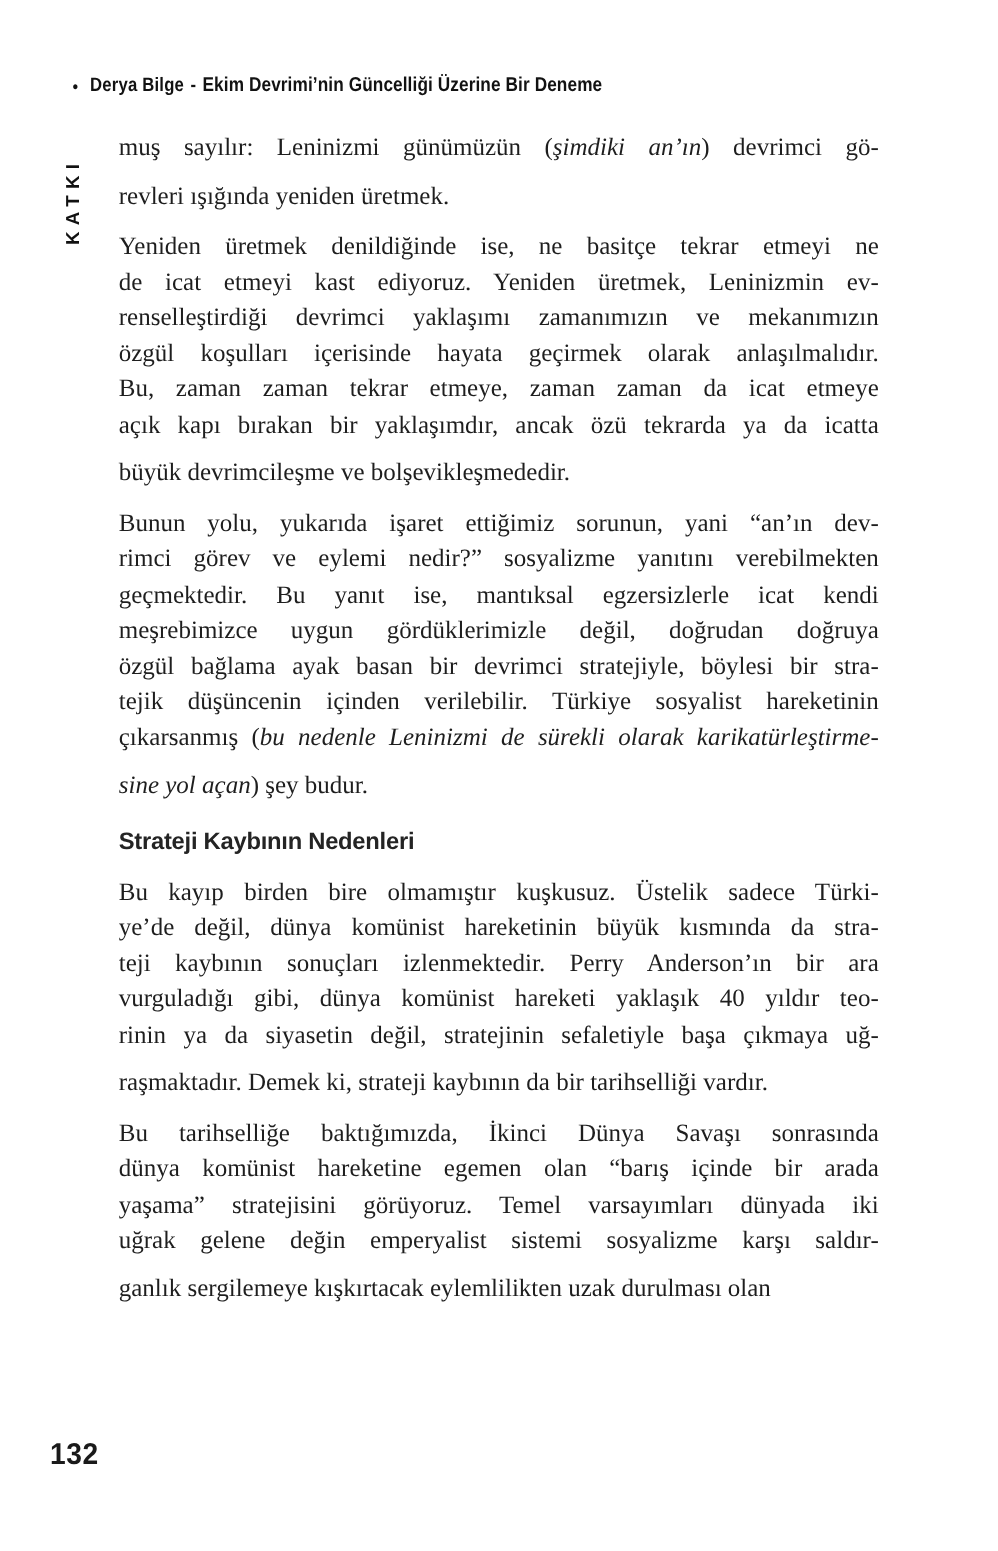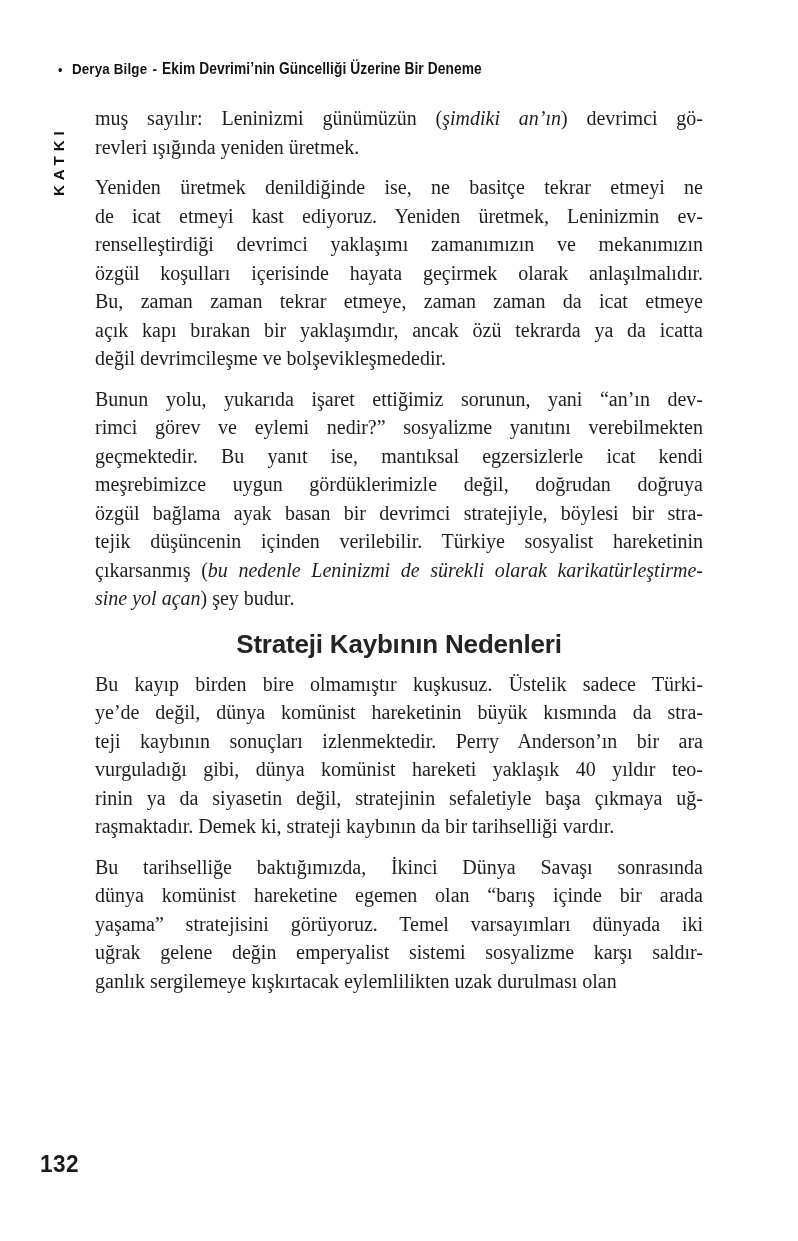--- a/index.html
+++ b/index.html
@@ -77,33 +77,33 @@
   }
   .paragraph {
     margin: 0 0 12px 0;
   }
   .line {
     text-align: justify;
     text-align-last: justify;
   }
   .line.last {
     text-align-last: left;
+    margin-top: 10px;
   }
   .line i {
     font-style: italic;
   }
   .section-heading {
     font-family: "Liberation Sans", sans-serif;
-    font-size: 26px;
+    font-size: 19px;
     font-weight: 700;
     letter-spacing: -0.2px;
     color: #242424;
     margin: 16px 0 11px 0;
     line-height: 30px;
-    text-align: center;
   }
 
   
   .page-number {
     position: absolute;
     left: 40px;
     top: 1150px;
     font-family: "Liberation Sans", sans-serif;
     font-size: 24px;
     font-weight: 700;
@@ -130,21 +130,21 @@
       <div class="line"><span>muş sayılır: Leninizmi günümüzün (</span><i>şimdiki an’ın</i><span>) devrimci gö-</span></div>
       <div class="line last"><span>revleri ışığında yeniden üretmek.</span></div>
     </div>
     <div class="paragraph">
       <div class="line"><span>Yeniden üretmek denildiğinde ise, ne basitçe tekrar etmeyi ne</span></div>
       <div class="line"><span>de icat etmeyi kast ediyoruz. Yeniden üretmek, Leninizmin ev-</span></div>
       <div class="line"><span>renselleştirdiği devrimci yaklaşımı zamanımızın ve mekanımızın</span></div>
       <div class="line"><span>özgül koşulları içerisinde hayata geçirmek olarak anlaşılmalıdır.</span></div>
       <div class="line"><span>Bu, zaman zaman tekrar etmeye, zaman zaman da icat etmeye</span></div>
       <div class="line"><span>açık kapı bırakan bir yaklaşımdır, ancak özü tekrarda ya da icatta</span></div>
-      <div class="line last"><span>değil devrimcileşme ve bolşevikleşmededir.</span></div>
+      <div class="line last"><span>büyük devrimcileşme ve bolşevikleşmededir.</span></div>
     </div>
     <div class="paragraph">
       <div class="line"><span>Bunun yolu, yukarıda işaret ettiğimiz sorunun, yani “an’ın dev-</span></div>
       <div class="line"><span>rimci görev ve eylemi nedir?” sosyalizme yanıtını verebilmekten</span></div>
       <div class="line"><span>geçmektedir. Bu yanıt ise, mantıksal egzersizlerle icat kendi</span></div>
       <div class="line"><span>meşrebimizce uygun gördüklerimizle değil, doğrudan doğruya</span></div>
       <div class="line"><span>özgül bağlama ayak basan bir devrimci stratejiyle, böylesi bir stra-</span></div>
       <div class="line"><span>tejik düşüncenin içinden verilebilir. Türkiye sosyalist hareketinin</span></div>
       <div class="line"><span>çıkarsanmış (</span><i>bu nedenle Leninizmi de sürekli olarak karikatürleştirme-</i></div>
       <div class="line last"><i>sine yol açan</i><span>) şey budur.</span></div>

